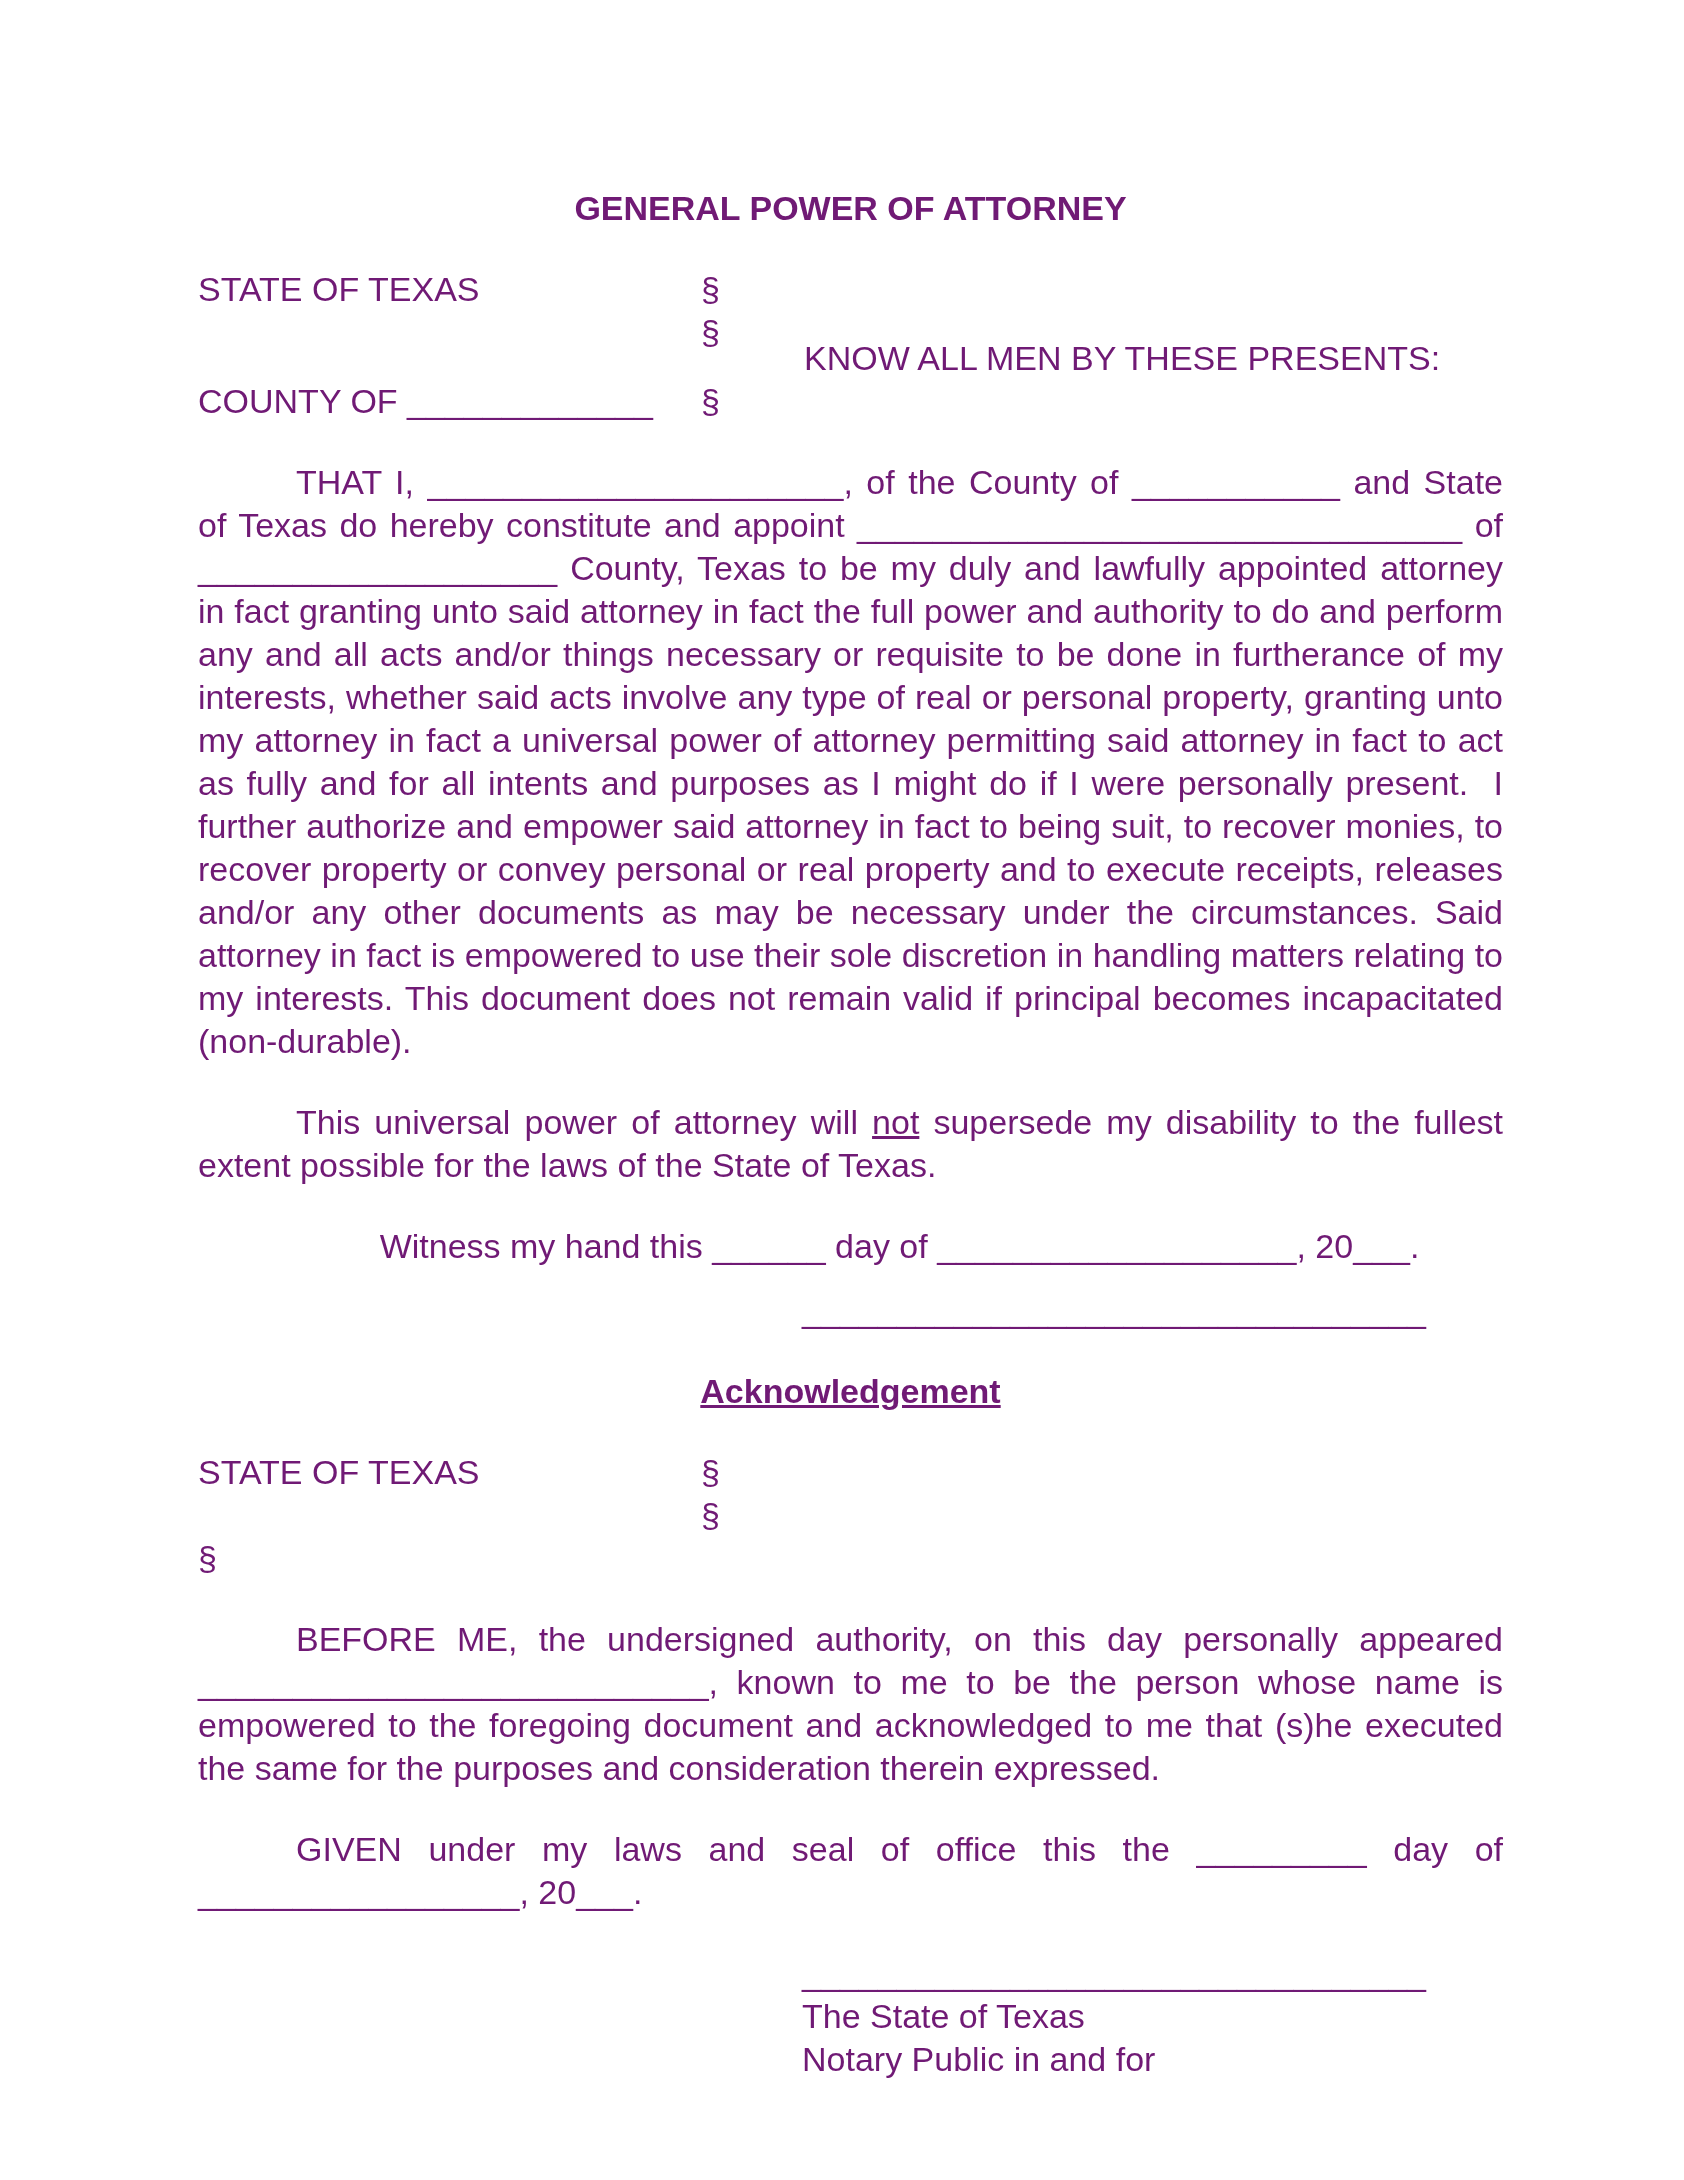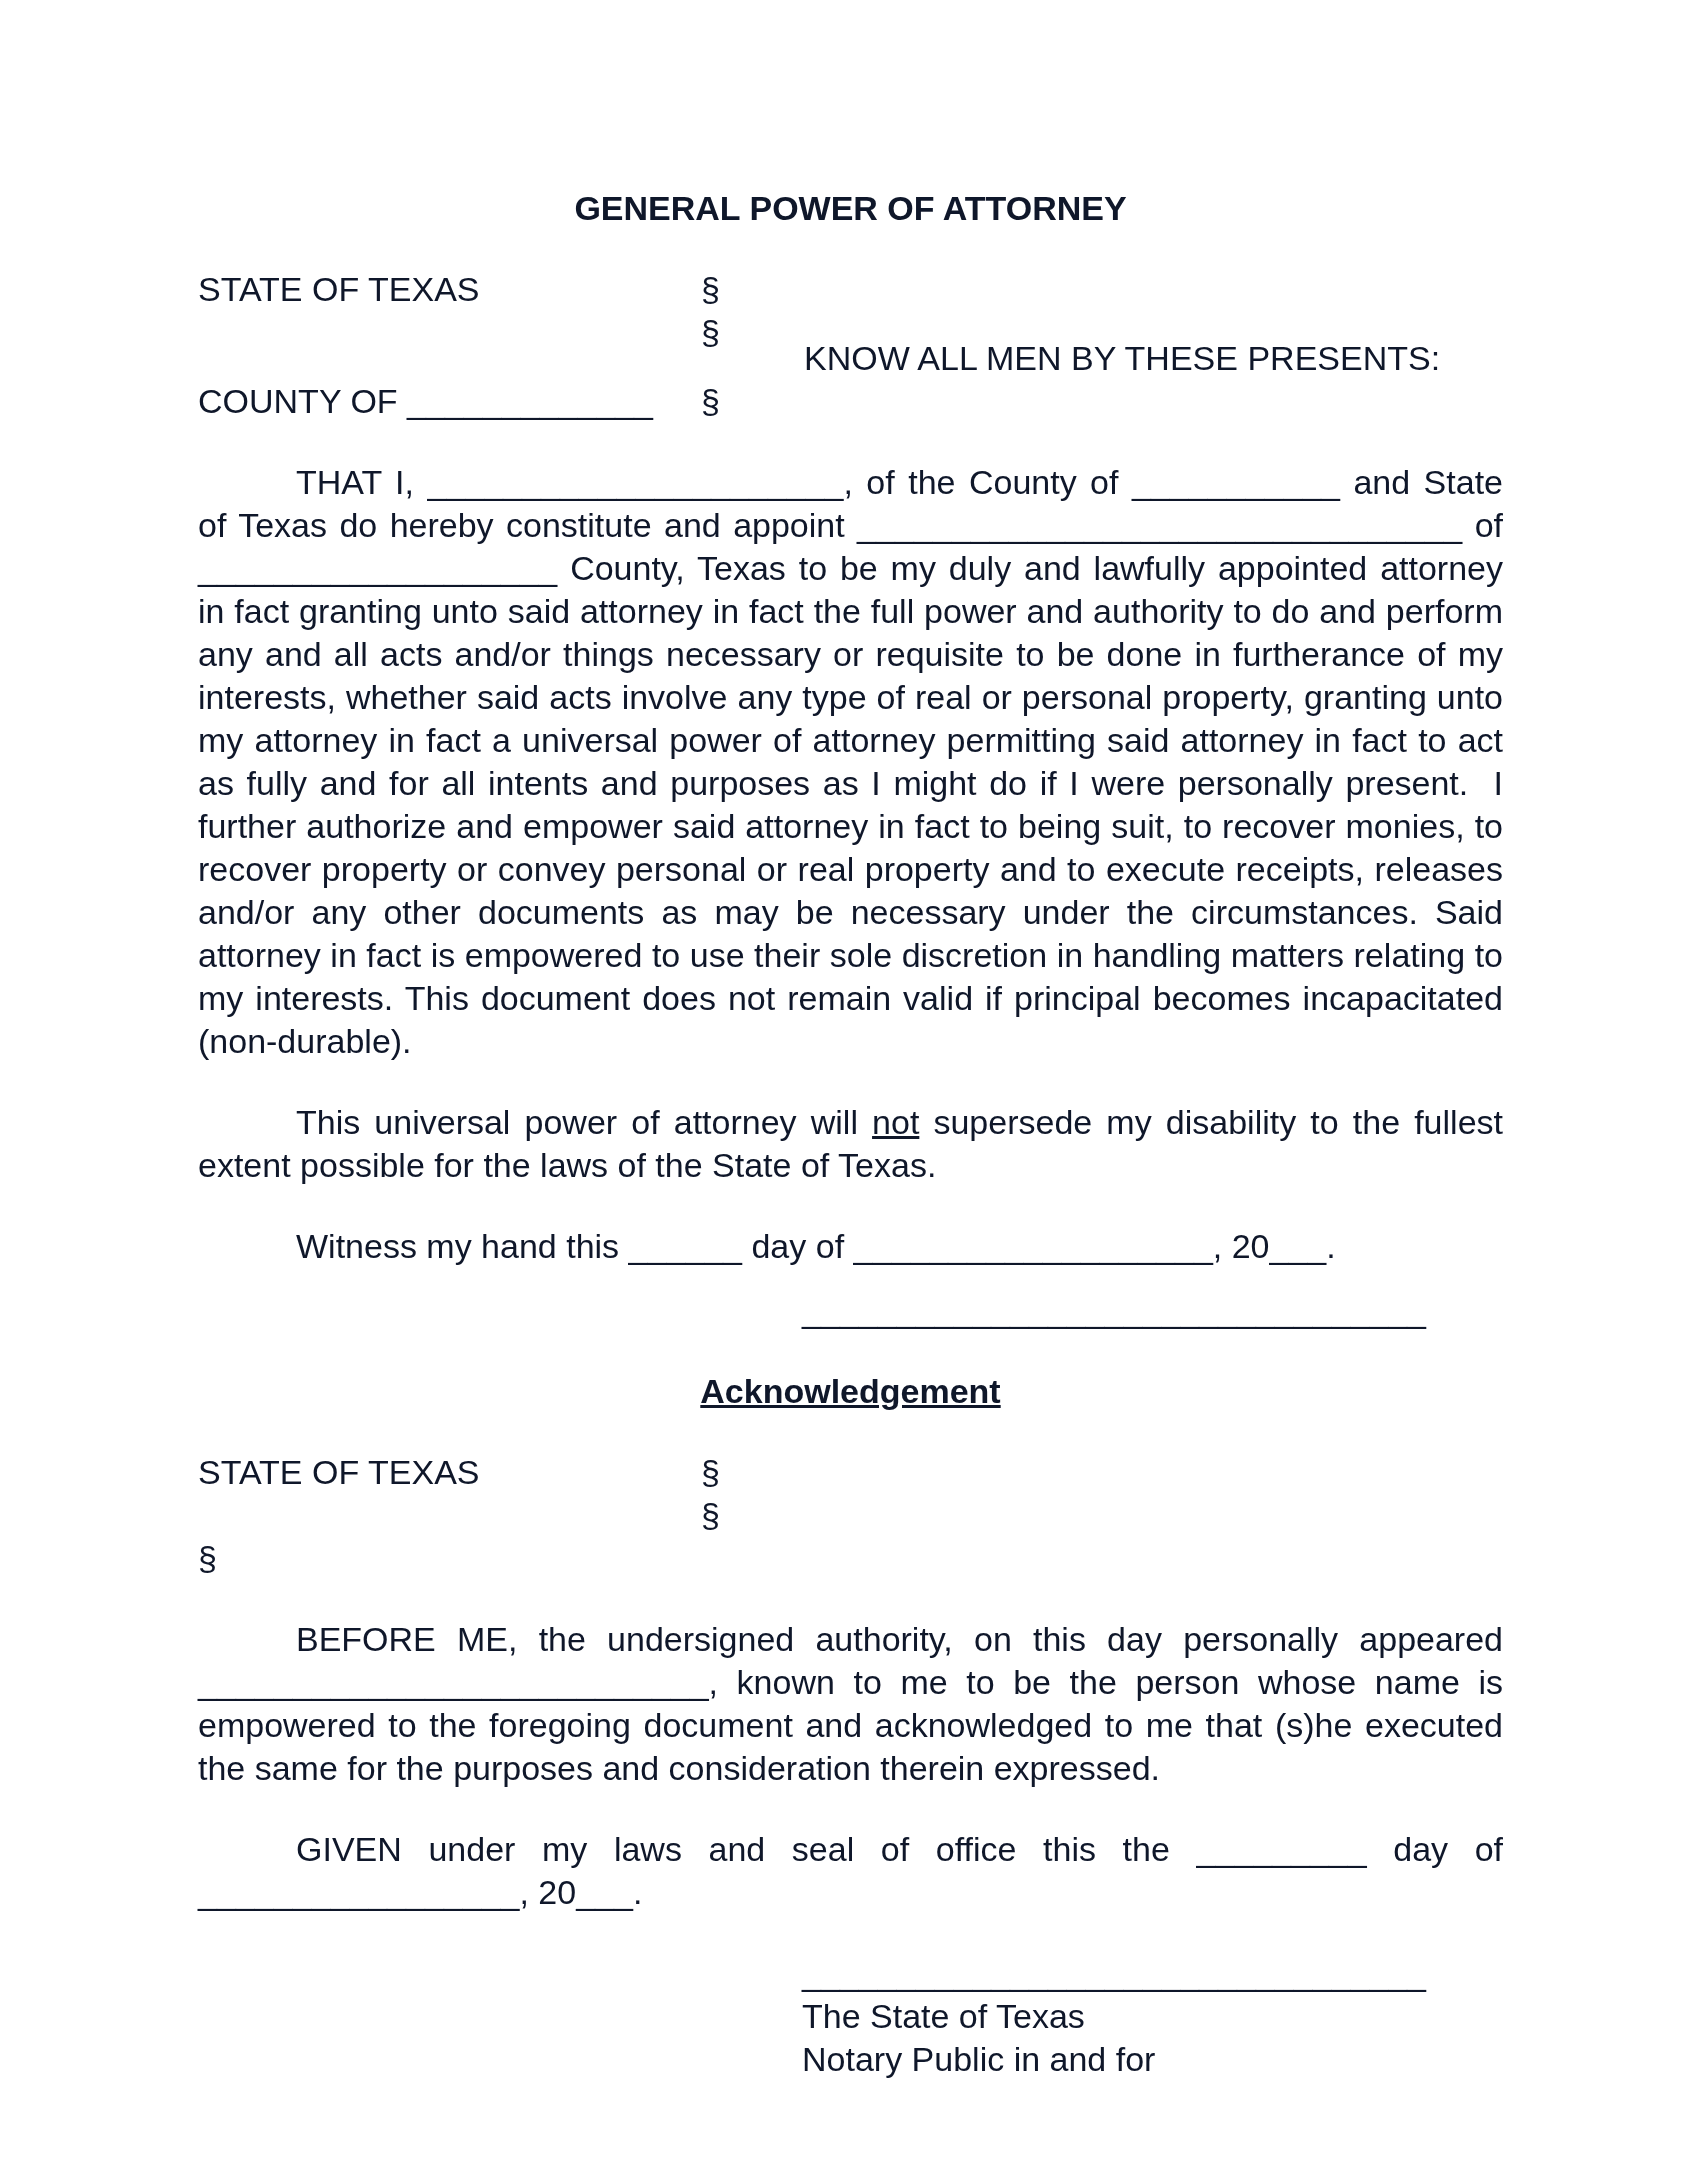--- a/index.html
+++ b/index.html
@@ -5,21 +5,21 @@
   html, body {
     margin: 0;
     padding: 0;
     background: #ffffff;
   }
   .page {
     position: relative;
     width: 1685px;
     height: 2181px;
     background: #ffffff;
-    color: #0f172a;
+    color: #701a75;
     box-sizing: border-box;
     padding: 187px 182px 14px 198px;
     font-family: "Liberation Sans", "DejaVu Sans", sans-serif;
     font-size: 34px;
     line-height: 43px;
   }
   .doc-title {
     text-align: center;
     font-weight: bold;
     margin: 0 0 38px 0;
@@ -34,20 +34,21 @@
   .venue-col2 { width: 103px; flex: 0 0 auto; }
   .venue-col3 { flex: 1 1 auto; margin-top: 26px; }
   .para {
     text-align: justify;
     text-indent: 98px;
     margin: 0 0 38px 0;
   }
   .witness-line {
     text-indent: 98px;
     margin: 0 0 21px 0;
+    text-align: center;
   }
   .sig-offset {
     margin-left: 604px;
   }
   .sig-block-1 {
     margin-bottom: 38px;
   }
   .ack-heading {
     text-align: center;
     font-weight: bold;

